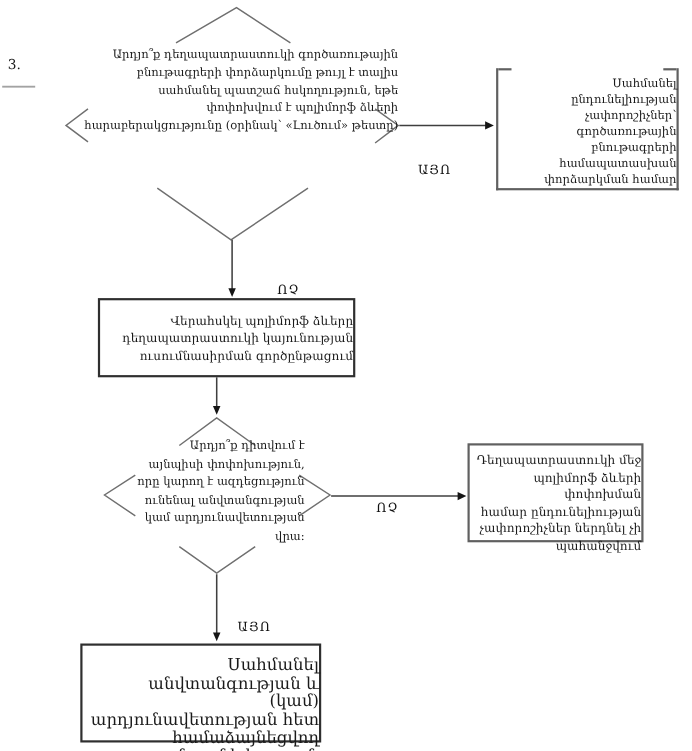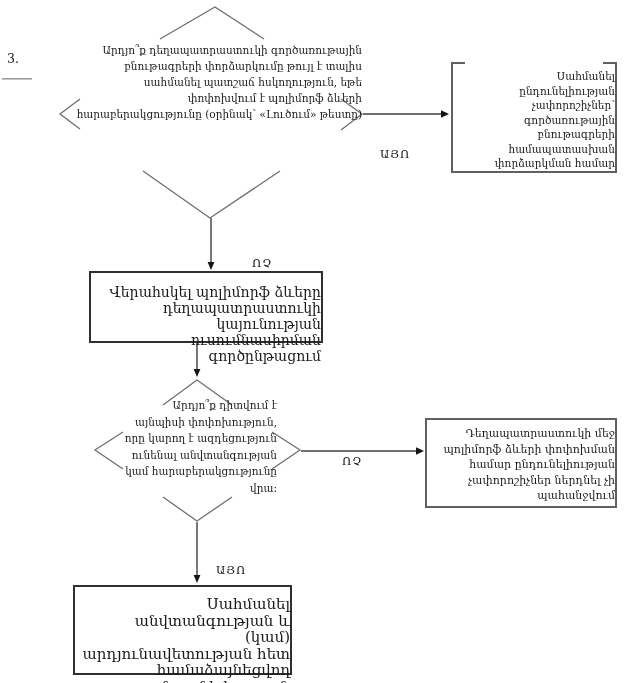--- a/index.html
+++ b/index.html
@@ -24,33 +24,33 @@
     position:absolute;text-align:right;white-space:pre-line;
     font-size:10.5px;line-height:16px;
   }
   .edge-label{
     position:absolute;font-size:11.5px;letter-spacing:1px;color:#111;margin-top:28px;
   }
   .rect-node{position:absolute;box-sizing:border-box;background:transparent;padding-left:20px;}
   #box-middle{
     left:89px;top:271px;width:234px;height:72px;border:2px solid var(--border-dark);
   }
-  #box-middle .node-text{left:0;top:11px;width:100%;font-size:14px;}
+  #box-middle .node-text{left:0;top:11px;width:100%;font-size:11px;}
   #box-right1{
     left:451px;top:62px;width:166px;height:111px;
     border-left:2px solid var(--border-gray);
     border-right:2px solid var(--border-gray);
     border-bottom:2px solid var(--border-gray);
   }
   .bracket-tick{position:absolute;top:0;width:12px;height:2px;background:var(--border-gray);}
   .bracket-tick.left{left:0;}
   .bracket-tick.right{right:0;}
   #box-right1 .node-text{left:0;top:7px;width:100%;line-height:14.5px;}
   #box-right2{
-    left:425px;top:418px;width:192px;height:90px;border:2px solid var(--border-gray);
+    left:425px;top:403px;width:160px;height:90px;border:2px solid var(--border-gray);
   }
   #box-right2 .node-text{left:0;top:6px;width:100%;font-size:11px;line-height:15.5px;}
   #box-bottom{
     left:73px;top:585px;width:219px;height:90px;border:2px solid var(--border-dark);
   }
   #box-bottom .node-text{left:0;top:9px;width:100%;font-size:15px;line-height:16.5px;}
   #decision1-text{left:62px;top:42px;width:300px;}
   #decision2-text{left:117px;top:397px;width:160px;line-height:16.5px;}
   #label-yes1{left:380px;top:119px;}
   #label-no1{left:252px;top:228px;}
@@ -132,21 +132,21 @@
   <div class="rect-node" id="box-middle">
     <div class="node-text">Վերահսկել պոլիմորֆ ձևերը
 դեղապատրաստուկի կայունության
 ուսումնասիրման գործընթացում</div>
   </div>
 
   <div id="decision2-text" class="node-text">Արդյո՞ք դիտվում է
 այնպիսի փոփոխություն,
 որը կարող է ազդեցություն
 ունենալ անվտանգության
-կամ հարաբերակցությունը
+կամ արդյունավետության
 վրա։</div>
 
   <div class="edge-label" id="label-no2">ՈՉ</div>
   <div class="edge-label" id="label-yes2">ԱՅՈ</div>
 
   <div class="rect-node" id="box-right2">
     <div class="node-text">Դեղապատրաստուկի մեջ
 պոլիմորֆ ձևերի փոփոխման
 համար ընդունելիության
 չափորոշիչներ ներդնել չի

